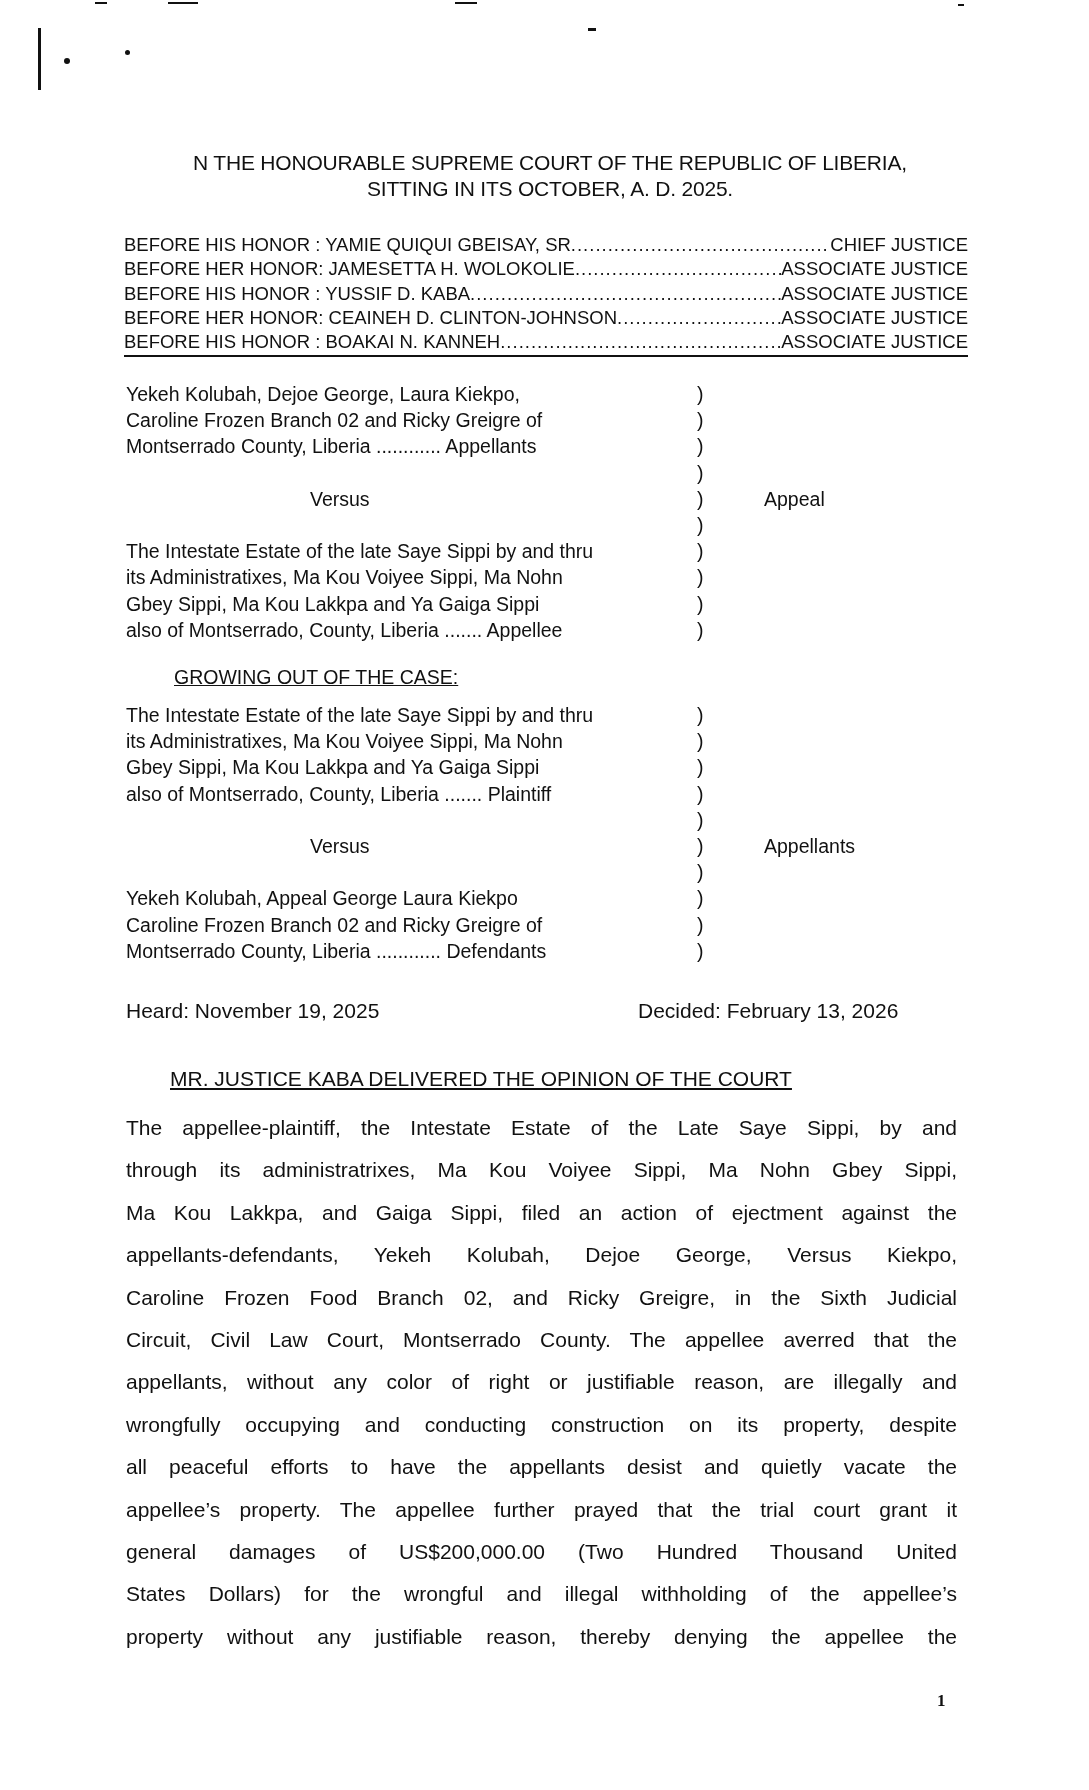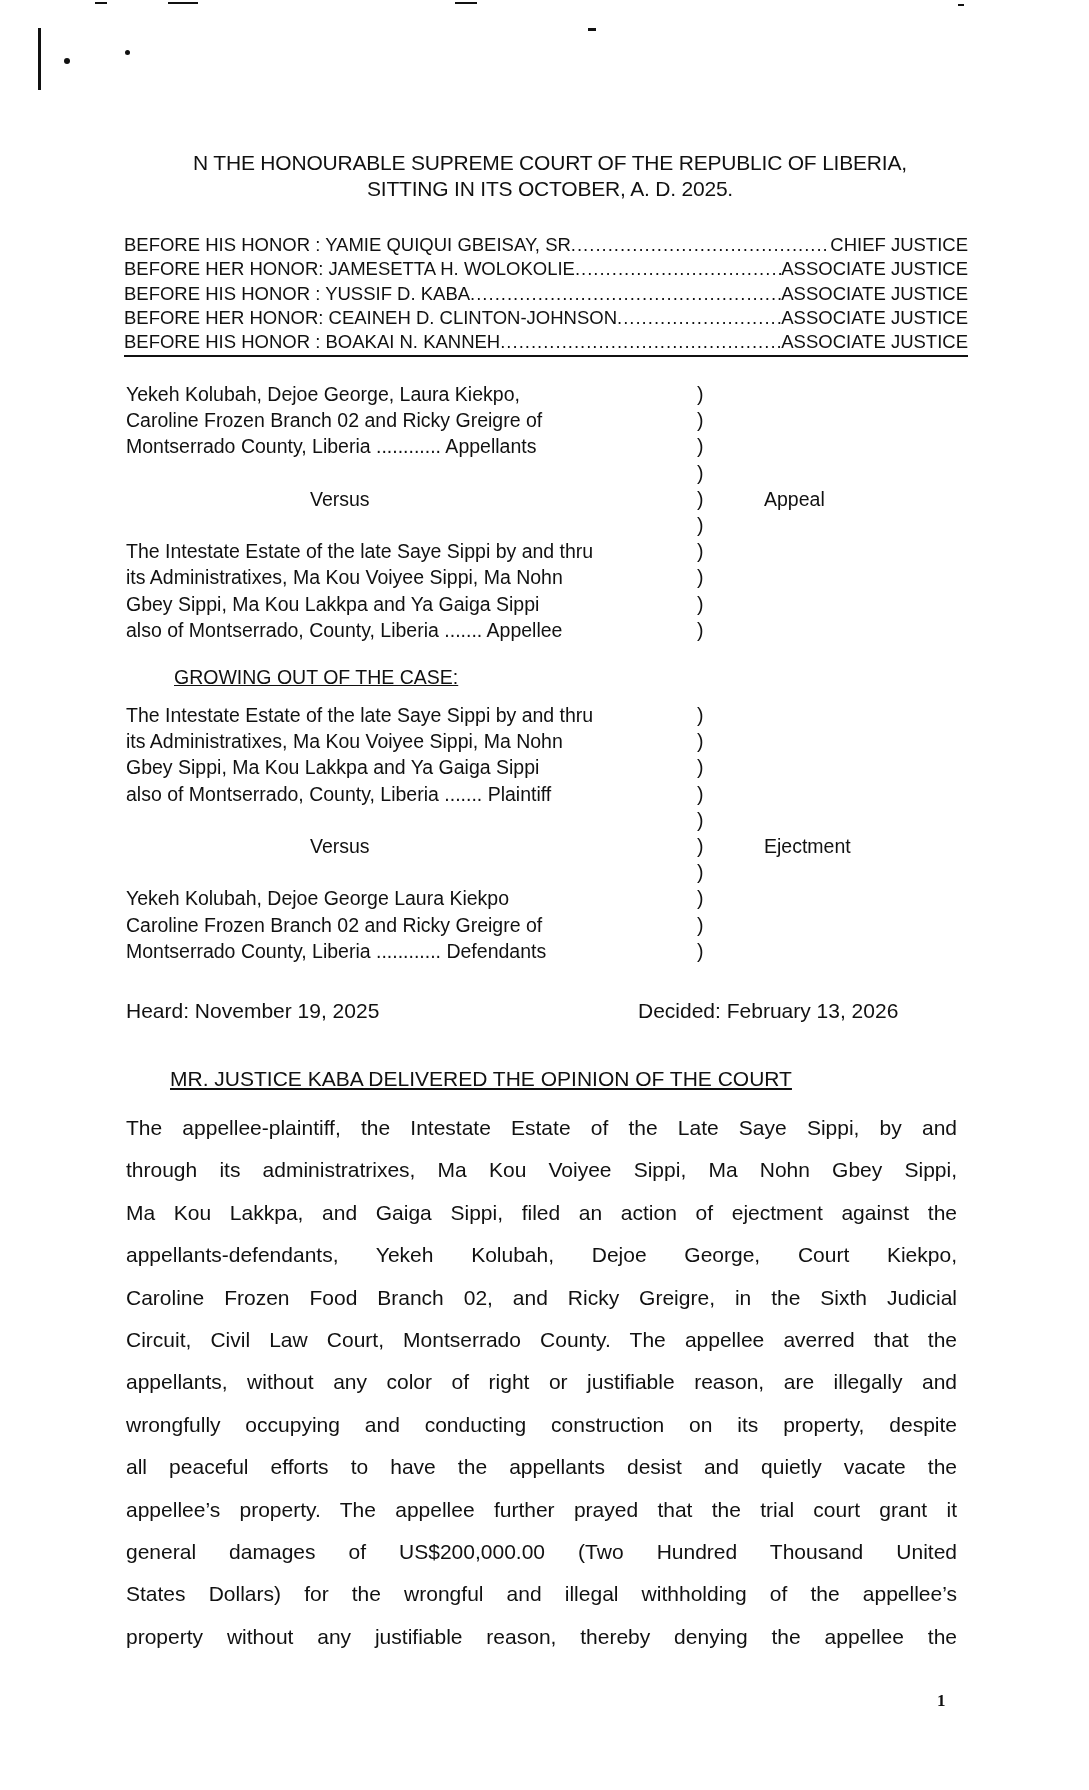--- a/index.html
+++ b/index.html
@@ -192,29 +192,29 @@
         <span class="label"></span>
       </div>
       <div class="cap-row">
         <span class="party"></span>
         <span class="paren">)</span>
         <span class="label"></span>
       </div>
       <div class="cap-row">
         <span class="versus">Versus</span>
         <span class="paren">)</span>
-        <span class="label">Ejectment</span>
-      </div>
-      <div class="cap-row">
-        <span class="party"></span>
-        <span class="paren">)</span>
-        <span class="label"></span>
-      </div>
-      <div class="cap-row">
-        <span class="party">Yekeh Kolubah, Dejoe George Laura Kiekpo</span>
+        <span class="label">Appellants</span>
+      </div>
+      <div class="cap-row">
+        <span class="party"></span>
+        <span class="paren">)</span>
+        <span class="label"></span>
+      </div>
+      <div class="cap-row">
+        <span class="party">Yekeh Kolubah, Appeal George Laura Kiekpo</span>
         <span class="paren">)</span>
         <span class="label"></span>
       </div>
       <div class="cap-row">
         <span class="party">Caroline Frozen Branch 02 and Ricky Greigre of</span>
         <span class="paren">)</span>
         <span class="label"></span>
       </div>
       <div class="cap-row">
         <span class="party">Montserrado County, Liberia ............  Defendants</span>
@@ -227,21 +227,21 @@
     <span class="heard">Heard: November 19, 2025</span>
     <span class="decided">Decided: February 13, 2026</span>
   </div>
 
   <div class="opinion-heading">MR. JUSTICE KABA DELIVERED THE OPINION OF THE COURT</div>
 
   <div class="body-text" id="opinion-body">
       <span class="body-line">The appellee-plaintiff, the Intestate Estate of the Late Saye Sippi, by and</span>
       <span class="body-line">through its administratrixes, Ma Kou Voiyee Sippi, Ma Nohn Gbey Sippi,</span>
       <span class="body-line">Ma Kou Lakkpa, and Gaiga Sippi, filed an action of ejectment against the</span>
-      <span class="body-line">appellants-defendants, Yekeh Kolubah, Dejoe George, Court Kiekpo,</span>
+      <span class="body-line">appellants-defendants, Yekeh Kolubah, Dejoe George, Versus Kiekpo,</span>
       <span class="body-line">Caroline Frozen Food Branch 02, and Ricky Greigre, in the Sixth Judicial</span>
       <span class="body-line">Circuit, Civil Law Court, Montserrado County. The appellee averred that the</span>
       <span class="body-line">appellants, without any color of right or justifiable reason, are illegally and</span>
       <span class="body-line">wrongfully occupying and conducting construction on its property, despite</span>
       <span class="body-line">all peaceful efforts to have the appellants desist and quietly vacate the</span>
       <span class="body-line">appellee’s property. The appellee further prayed that the trial court grant it</span>
       <span class="body-line">general damages of US$200,000.00 (Two Hundred Thousand United</span>
       <span class="body-line">States Dollars) for the wrongful and illegal withholding of the appellee’s</span>
       <span class="body-line">property without any justifiable reason, thereby denying the appellee the</span>
     </div>

